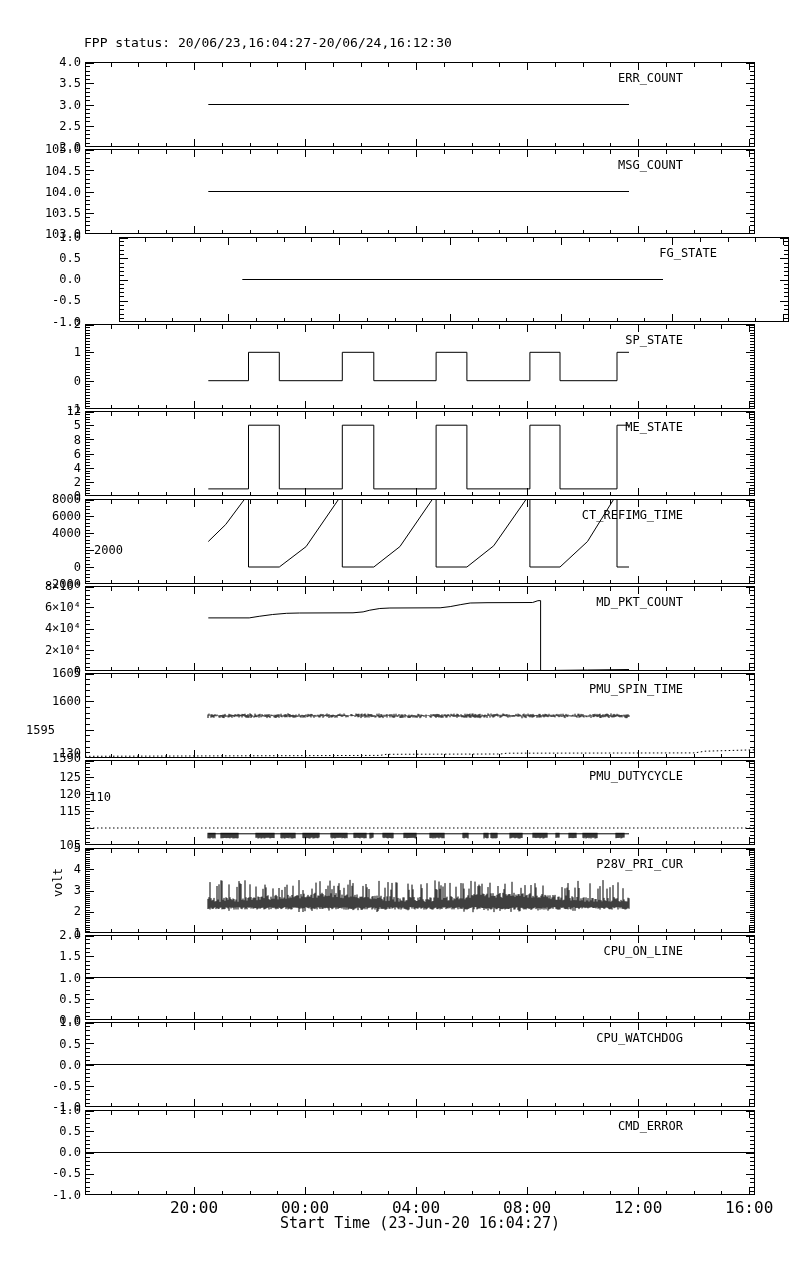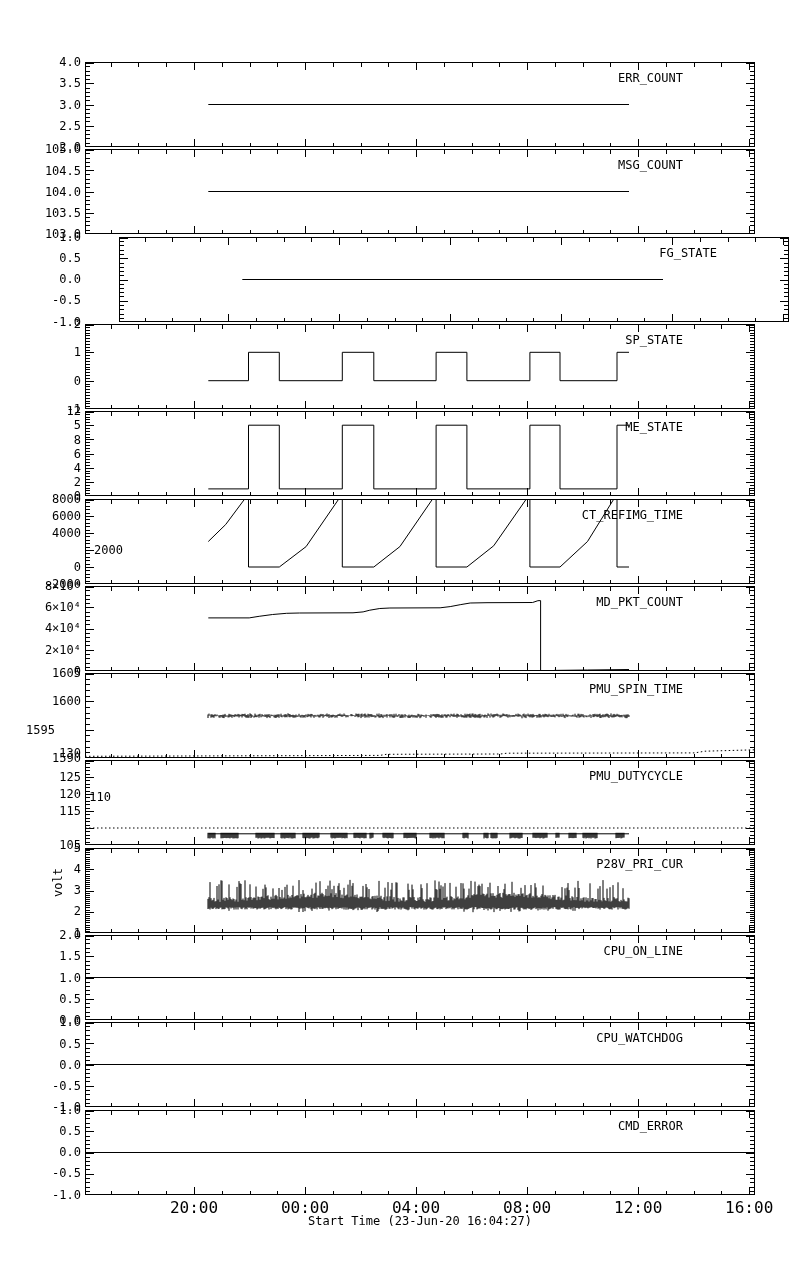--- a/index.html
+++ b/index.html
@@ -4,27 +4,28 @@
 <style>
   html,body{margin:0;padding:0;background:#fff;}
   #screen{position:relative;width:800px;height:1280px;background:#fff;overflow:hidden;
           font-family:"DejaVu Sans Mono",monospace;color:#000;}
   .title{position:absolute;left:84px;top:35px;font-size:13px;white-space:pre;}
   .panel{position:absolute;left:85px;width:670px;height:85px;overflow:hidden;}
   .panel svg{position:absolute;left:0;top:0;}
   .pname{position:absolute;right:72px;top:9px;font-size:12px;white-space:pre;}
   .ylab{position:absolute;left:0;width:81px;text-align:right;font-size:12px;line-height:14px;white-space:pre;}
   .xlab{position:absolute;width:56px;text-align:center;font-size:16px;top:1198px;}
-  .xtitle{position:absolute;left:85px;width:670px;text-align:center;font-size:12px;top:1214px;}
+  .xtitle{position:absolute;left:85px;width:670px;text-align:center;font-size:15px;top:1214px;}
   .yaxisname{position:absolute;left:50px;width:16px;font-size:12px;transform:rotate(-90deg);transform-origin:center;white-space:pre;}
 </style>
 </head>
 <body>
 
 <div id="screen">
+  <div class="title">FPP status: 20/06/23,16:04:27-20/06/24,16:12:30</div>
   <div id="panels">
       <div class="panel" style="top: 62px;">
         <svg width="670" height="85" viewBox="0 0 670 85">
           <rect x="0.5" y="0.5" width="669" height="84" fill="none" stroke="#000000" shape-rendering="crispEdges"></rect>
           <path d="M26.5 1V4.5M26.5 84V80.5" stroke="#000000" shape-rendering="crispEdges"></path>
           <path d="M53.5 1V4.5M53.5 84V80.5" stroke="#000000" shape-rendering="crispEdges"></path>
           <path d="M81.5 1V4.5M81.5 84V80.5" stroke="#000000" shape-rendering="crispEdges"></path>
           <path d="M109.5 1V4.5M109.5 84V80.5" stroke="#000000" shape-rendering="crispEdges"></path>
           <path d="M137.5 1V4.5M137.5 84V80.5" stroke="#000000" shape-rendering="crispEdges"></path>
           <path d="M165.5 1V4.5M165.5 84V80.5" stroke="#000000" shape-rendering="crispEdges"></path>

